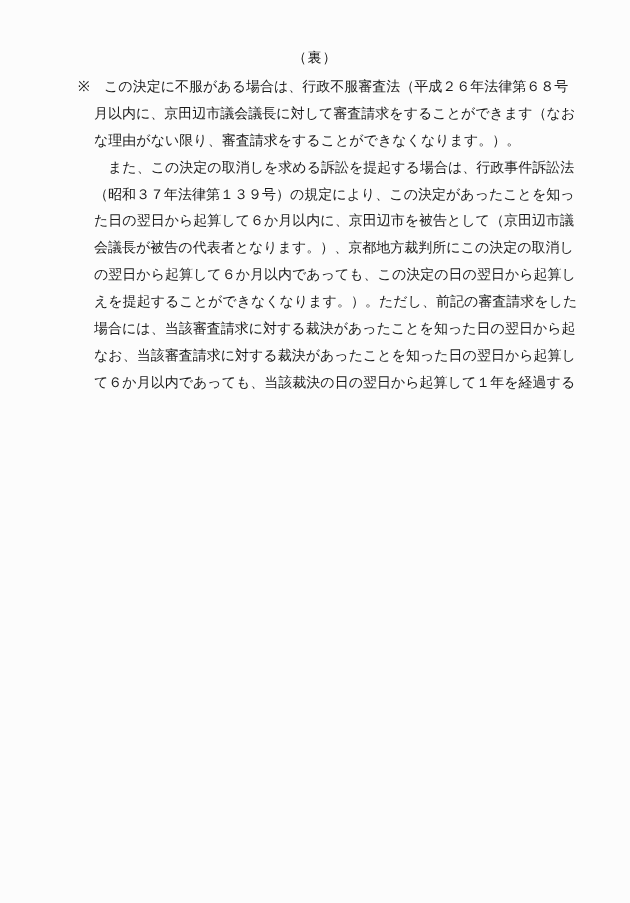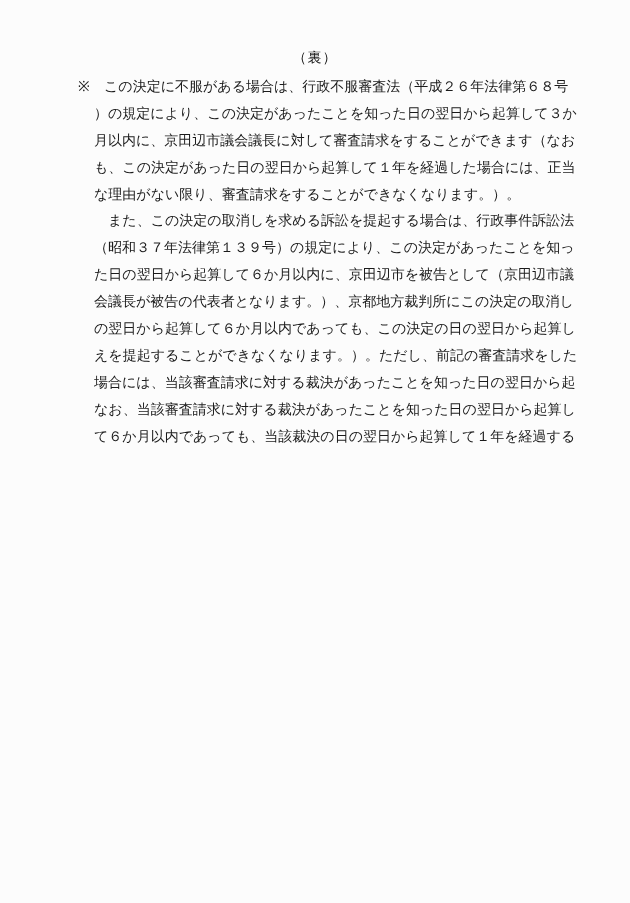--- a/index.html
+++ b/index.html
@@ -58,23 +58,21 @@
 <div class="page">
 
   <div class="page-label">（裏）</div>
 
   <div class="doc-body">
 
     <div class="line first">
       <span class="marker">※</span>
       <span>この決定に不服がある場合は、行政不服審査法（平成２６年法律第６８号</span>
     </div>
-    <div class="line">）の規定により、この決定があったことを知った日の翌日から起算して３か</div>
     <div class="line">月以内に、京田辺市議会議長に対して審査請求をすることができます（なお</div>
-    <div class="line">も、この決定があった日の翌日から起算して１年を経過した場合には、正当</div>
     <div class="line">な理由がない限り、審査請求をすることができなくなります。）。</div>
 
     <div class="line indent1">また、この決定の取消しを求める訴訟を提起する場合は、行政事件訴訟法</div>
     <div class="line">（昭和３７年法律第１３９号）の規定により、この決定があったことを知っ</div>
     <div class="line">た日の翌日から起算して６か月以内に、京田辺市を被告として（京田辺市議</div>
     <div class="line">会議長が被告の代表者となります。）、京都地方裁判所にこの決定の取消し</div>
     <div class="line">の翌日から起算して６か月以内であっても、この決定の日の翌日から起算し</div>
     <div class="line">えを提起することができなくなります。）。ただし、前記の審査請求をした</div>
     <div class="line">場合には、当該審査請求に対する裁決があったことを知った日の翌日から起</div>
     <div class="line">なお、当該審査請求に対する裁決があったことを知った日の翌日から起算し</div>

